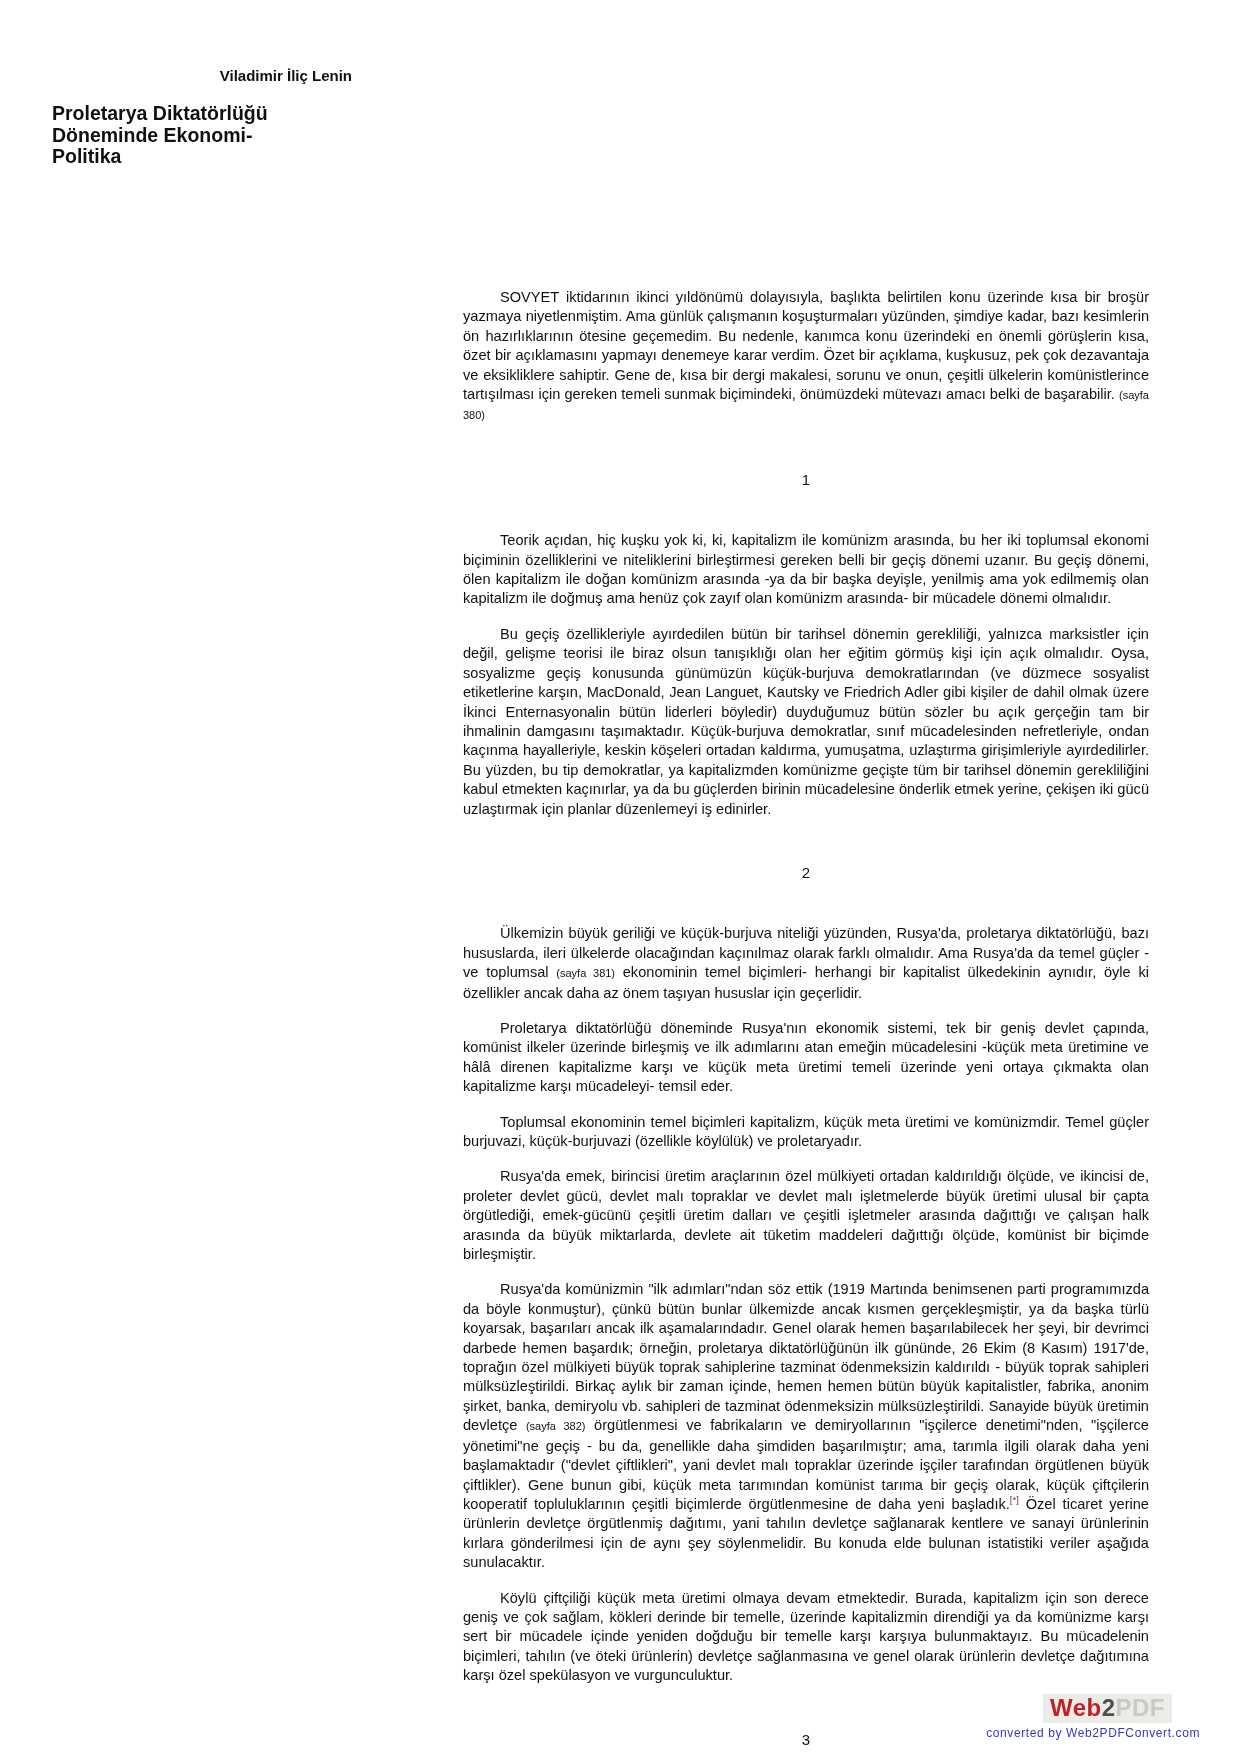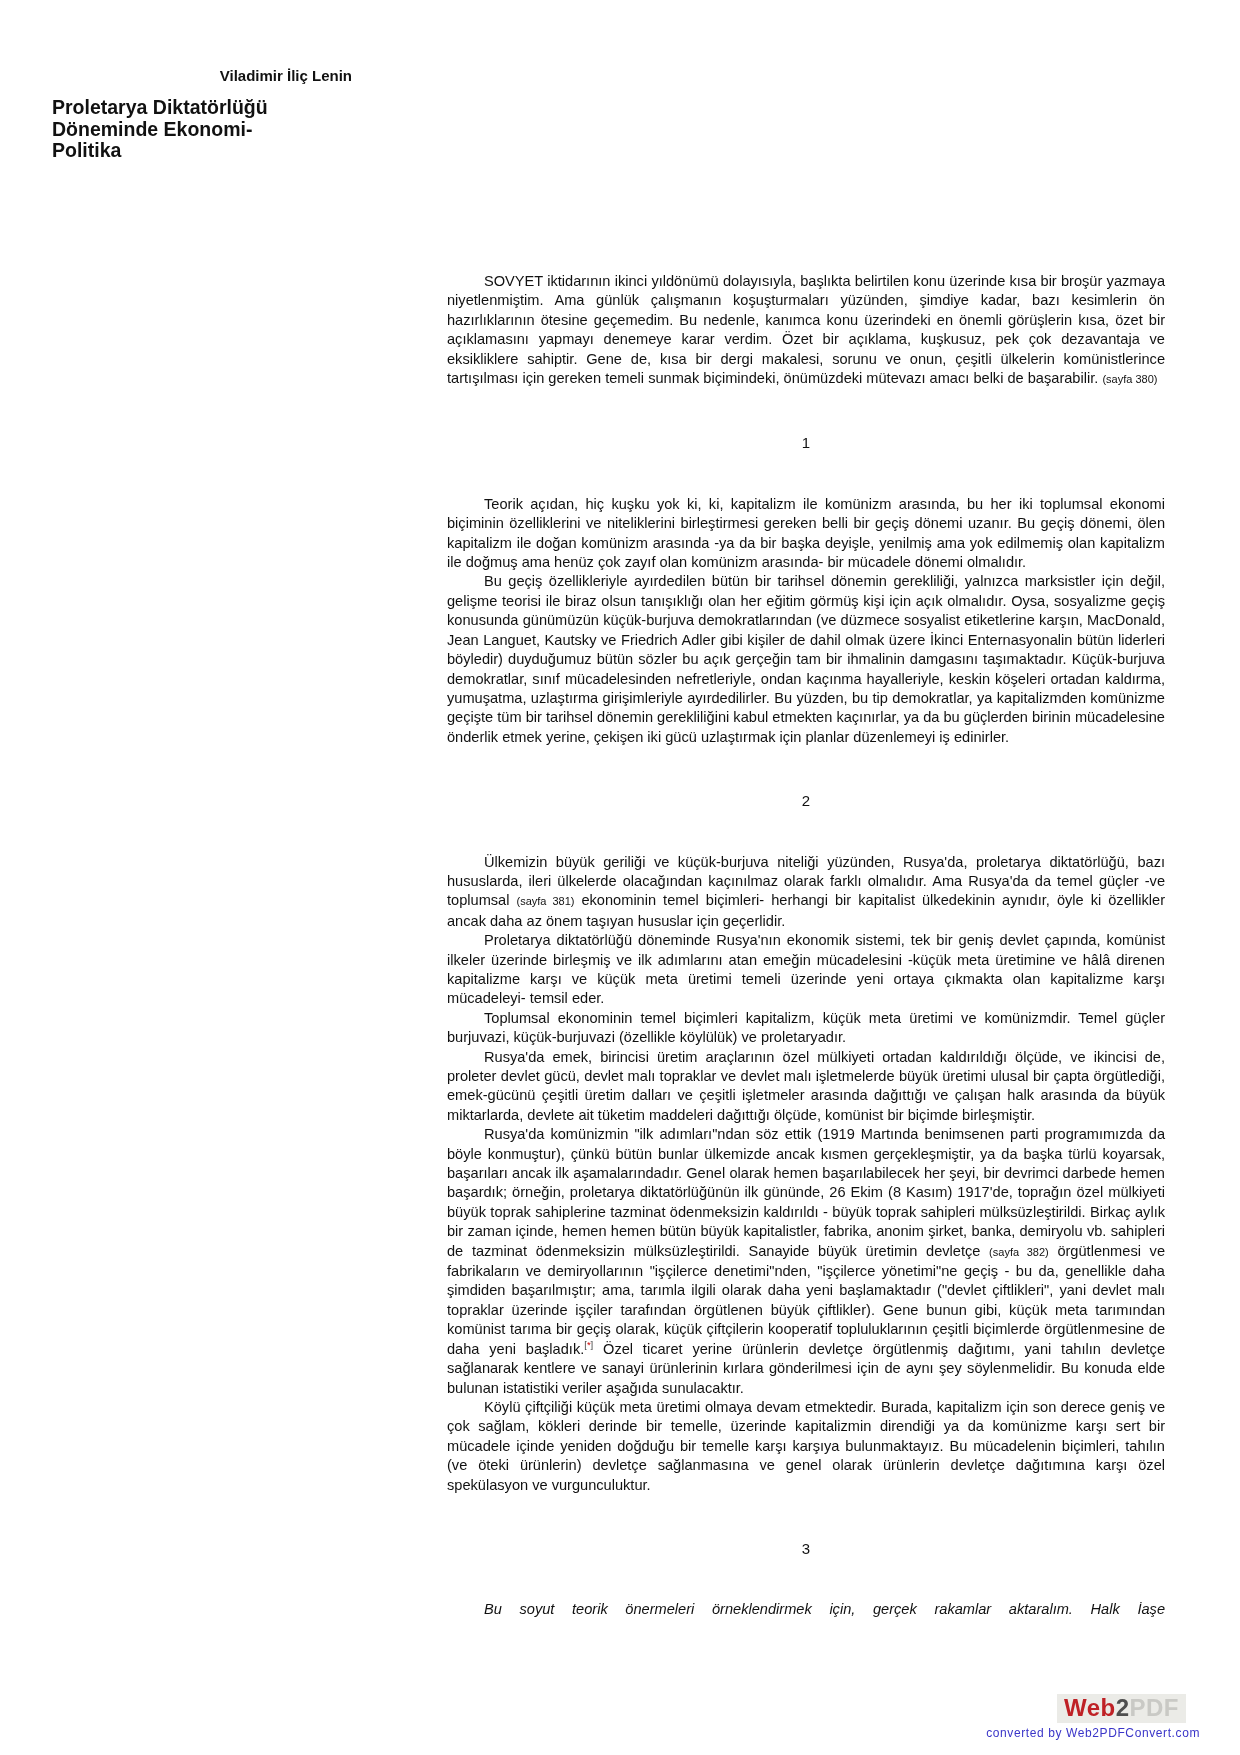--- a/index.html
+++ b/index.html
@@ -28,21 +28,21 @@
     top: 66px;
     width: 300px;
   }
   .author {
     font-size: 15px;
     font-weight: bold;
     line-height: 19px;
     text-align: right;
   }
   .doc-title {
-    margin-top: 12px;
+    margin-top: 18px;
     width: 246px;
     font-size: 19.5px;
     font-weight: bold;
     line-height: 21.5px;
   }
   
   .meta-block {
     position: absolute;
     left: 43px;
     top: 234px;
@@ -61,21 +61,21 @@
   .article-body {
     position: absolute;
     left: 447px;
     top: 272px;
     width: 718px;
     font-size: 14.6px;
     line-height: 19.4px;
     text-align: justify;
   }
   .article-body p.para {
-    margin: 0;
+    margin: 16px;
     text-indent: 37px;
   }
   .article-body p.para.truncated { text-align-last: justify; font-style: italic; }
   .section-number {
     margin: 44px 0 42px 0;
     text-align: center;
     text-indent: 0;
     font-size: 15px;
   }
   .sayfa {
@@ -94,21 +94,21 @@
   .footer {
     position: absolute;
     top: 1694px;
     right: 40px;
     text-align: right;
   }
   .logo-box {
     display: inline-block;
     background: #ebebe7;
     padding: 1px 7px 2px 7px;
-    margin-right: 14px;
+    margin-right: 28px;
     font-size: 24px;
     font-weight: bold;
     letter-spacing: 0.5px;
     line-height: 26px;
   }
   .logo-web { color: var(--logo-red); }
   .logo-2   { color: var(--logo-gray-dark); }
   .logo-pdf { color: var(--logo-gray-light); }
   .converted-link {
     display: block;

